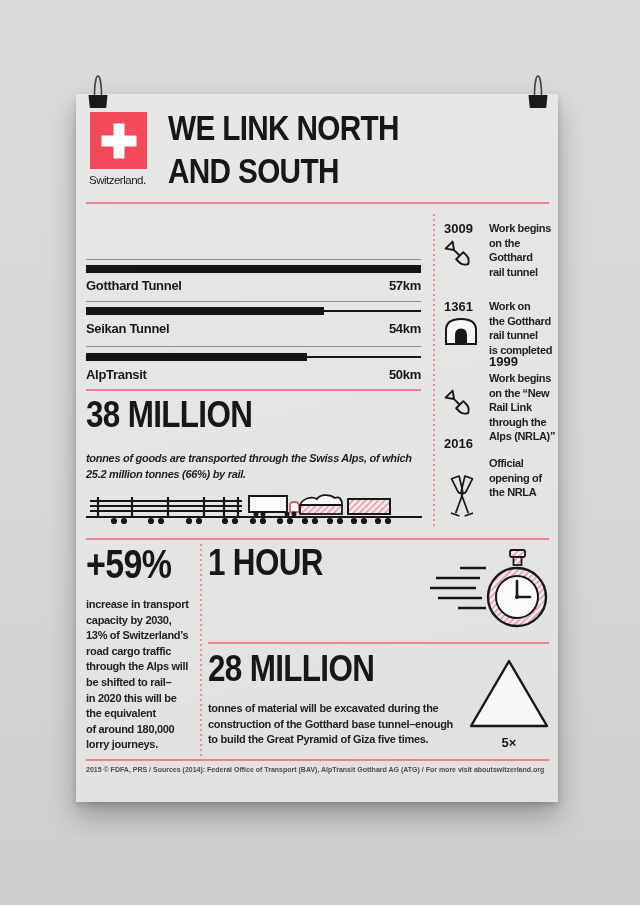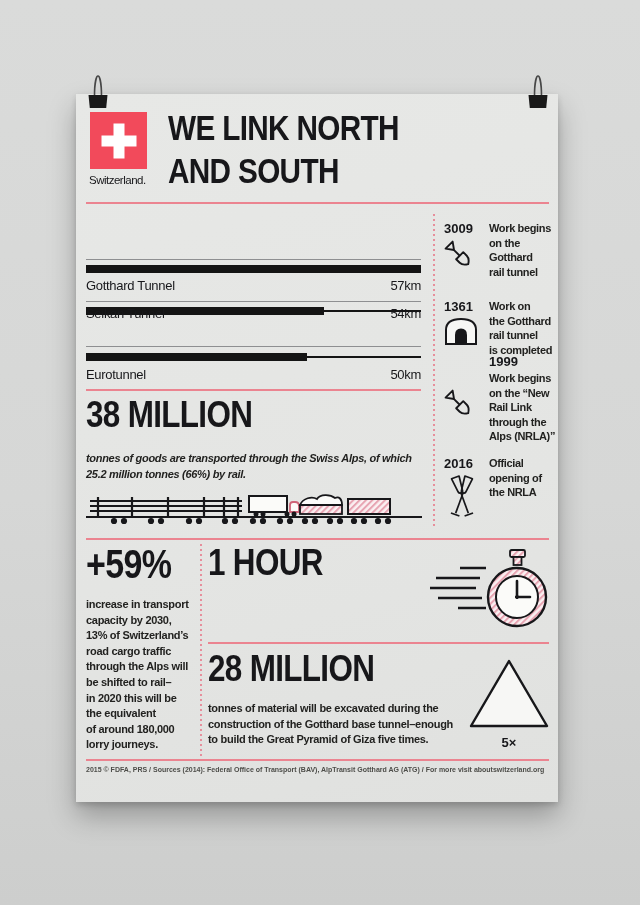--- a/index.html
+++ b/index.html
@@ -33,21 +33,21 @@
   .flag::before { content:""; position:absolute; left:50%; top:50%; transform:translate(-50%,-50%); width:11px; height:35px; background:#fff; }
   .flag::after  { content:""; position:absolute; left:50%; top:50%; transform:translate(-50%,-50%); width:35px; height:11px; background:#fff; }
   .wordmark { position:absolute; left:13px; top:80px; font-size:11.5px; font-weight:normal; letter-spacing:-.5px; color:#17171a; }
   .title { left:92px; top:12px; font-size:35px; line-height:43px; }
   .pink-rule { position:absolute; height:2.4px; background:#eb8490; }
   .sep { position:absolute; left:10px; width:335px; height:1px; background:#8e8f91; }
   
   .bar-track { position:absolute; left:10px; width:335px; height:8px; }
   .bar-fill { height:8px; background:#141414; }
   .bar-ext { position:absolute; top:3px; right:0; height:2.2px; background:#141414; }
-  .bar-label { position:absolute; left:10px; width:335px; display:flex; justify-content:space-between; font-size:13px; font-weight:normal; letter-spacing:-.3px; color:#17171a; }
+  .bar-label { position:absolute; left:10px; width:335px; display:flex; justify-content:space-between; font-size:13px; font-weight:bold; letter-spacing:-.3px; color:#17171a; }
   
   .dotted-v { position:absolute; width:2px; background-image:repeating-linear-gradient(to bottom,#e68e9b 0 2px,transparent 2px 5px); }
   .tl-year { position:absolute; left:368px; font-size:13px; font-weight:bold; color:#17171a; }
   .tl-text { position:absolute; left:413px; width:72px; font-size:11px; font-weight:bold; letter-spacing:-.35px; line-height:1.32; white-space:pre-line; color:#222220; }
   .tl-icon { position:absolute; left:368px; }
   .pyr-label { position:absolute; left:392px; top:641px; width:82px; text-align:center; font-size:13px; font-weight:bold; color:#17171a; }
   .footer-txt { position:absolute; left:10px; top:672px; width:463px; font-size:7px; font-weight:bold; letter-spacing:0; color:#4d4d49; }
 </style>
 </head>
 <body>
@@ -82,32 +82,32 @@
   <div class="bar-label" style="top:184px;">
     <span>Gotthard Tunnel</span>
     <span>57km</span>
   </div>
 
   <div class="sep" style="top:207px;"></div>
   <div class="bar-track" style="top:213px;">
     <div class="bar-fill" style="width: 71%;"></div>
     <div class="bar-ext" style="left: 71%;"></div>
   </div>
-  <div class="bar-label" style="top:212px;text-align:right;">
+  <div class="bar-label" style="top:227px;text-align:right;">
     <span>Seikan Tunnel</span>
     <span>54km</span>
   </div>
 
   <div class="sep" style="top:252px;"></div>
   <div class="bar-track" style="top:259px;">
     <div class="bar-fill" style="width: 66%;"></div>
     <div class="bar-ext" style="left: 66%;"></div>
   </div>
   <div class="bar-label" style="top:273px;">
-    <span>Eurotunnel</span>
+    <span>AlpTransit</span>
     <span>50km</span>
   </div>
 
   <div class="pink-rule" style="left:10px; top:295px; width:335px;"></div>
 
   <div class="headline" style="left:10px; top:302px; font-size:37px;">38 MILLION</div>
   <div class="body-txt" style="left:10px; top:357px; width:352px;font-style:italic;">tonnes of goods are transported through the Swiss Alps, of which
 25.2 million tonnes (66%) by rail.</div>
 
   <div class="abs" style="left:8px; top:394px;">
@@ -195,21 +195,21 @@
         <path d="M10,17 H20 V22 Q20,26 15,29 Q10,26 10,22 Z"></path>
       </g>
     </svg>
   </div>
   <div class="tl-text" style="top:277px;">Work begins
 on the “New
 Rail Link
 through the
 Alps (NRLA)”</div>
 
-  <div class="tl-year" style="top:362px;">2016</div>
+  <div class="tl-year" style="top:342px;">2016</div>
   <div class="tl-icon" style="top:379px;">
     <svg width="36" height="46" viewBox="0 0 36 46">
       <g stroke="#17171a" fill="none" stroke-width="1.7" stroke-linejoin="round">
         <g transform="rotate(20 11 42)">
           <path d="M7,2 H15 L13.4,16 Q13.4,18.5 11,18.5 Q8.6,18.5 8.6,16 Z"></path>
           <path d="M11,18.5 V40"></path>
             <path d="M6.5,41.5 H15.5"></path>
         </g>
         <g transform="rotate(-20 25 42)">
           <path d="M21,2 H29 L27.4,16 Q27.4,18.5 25,18.5 Q22.6,18.5 22.6,16 Z"></path>

